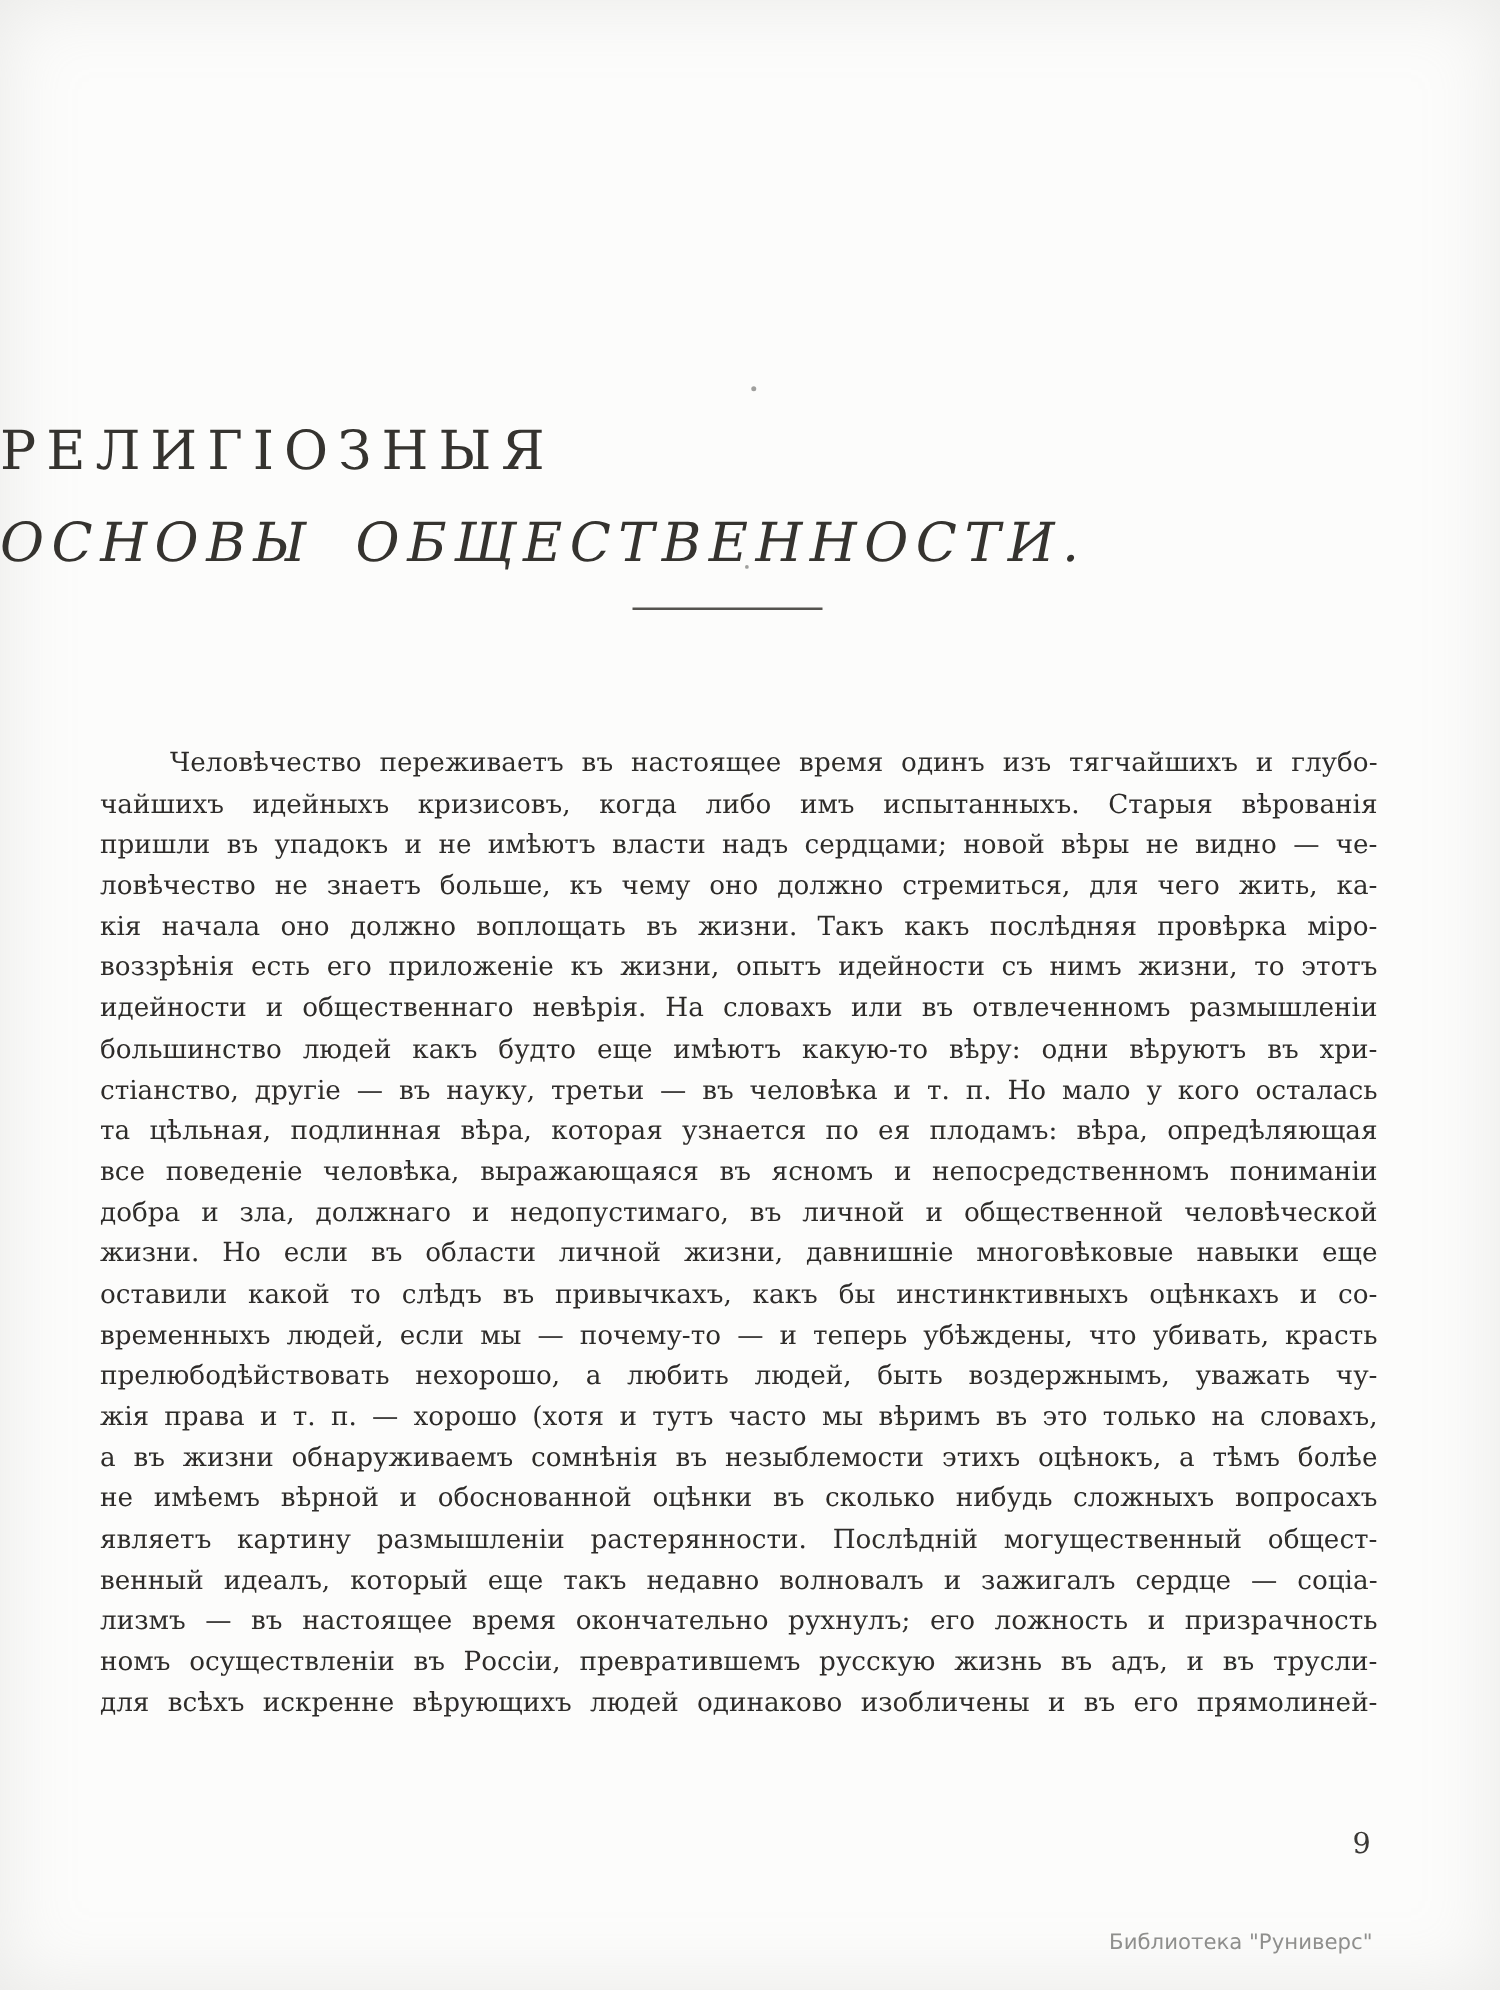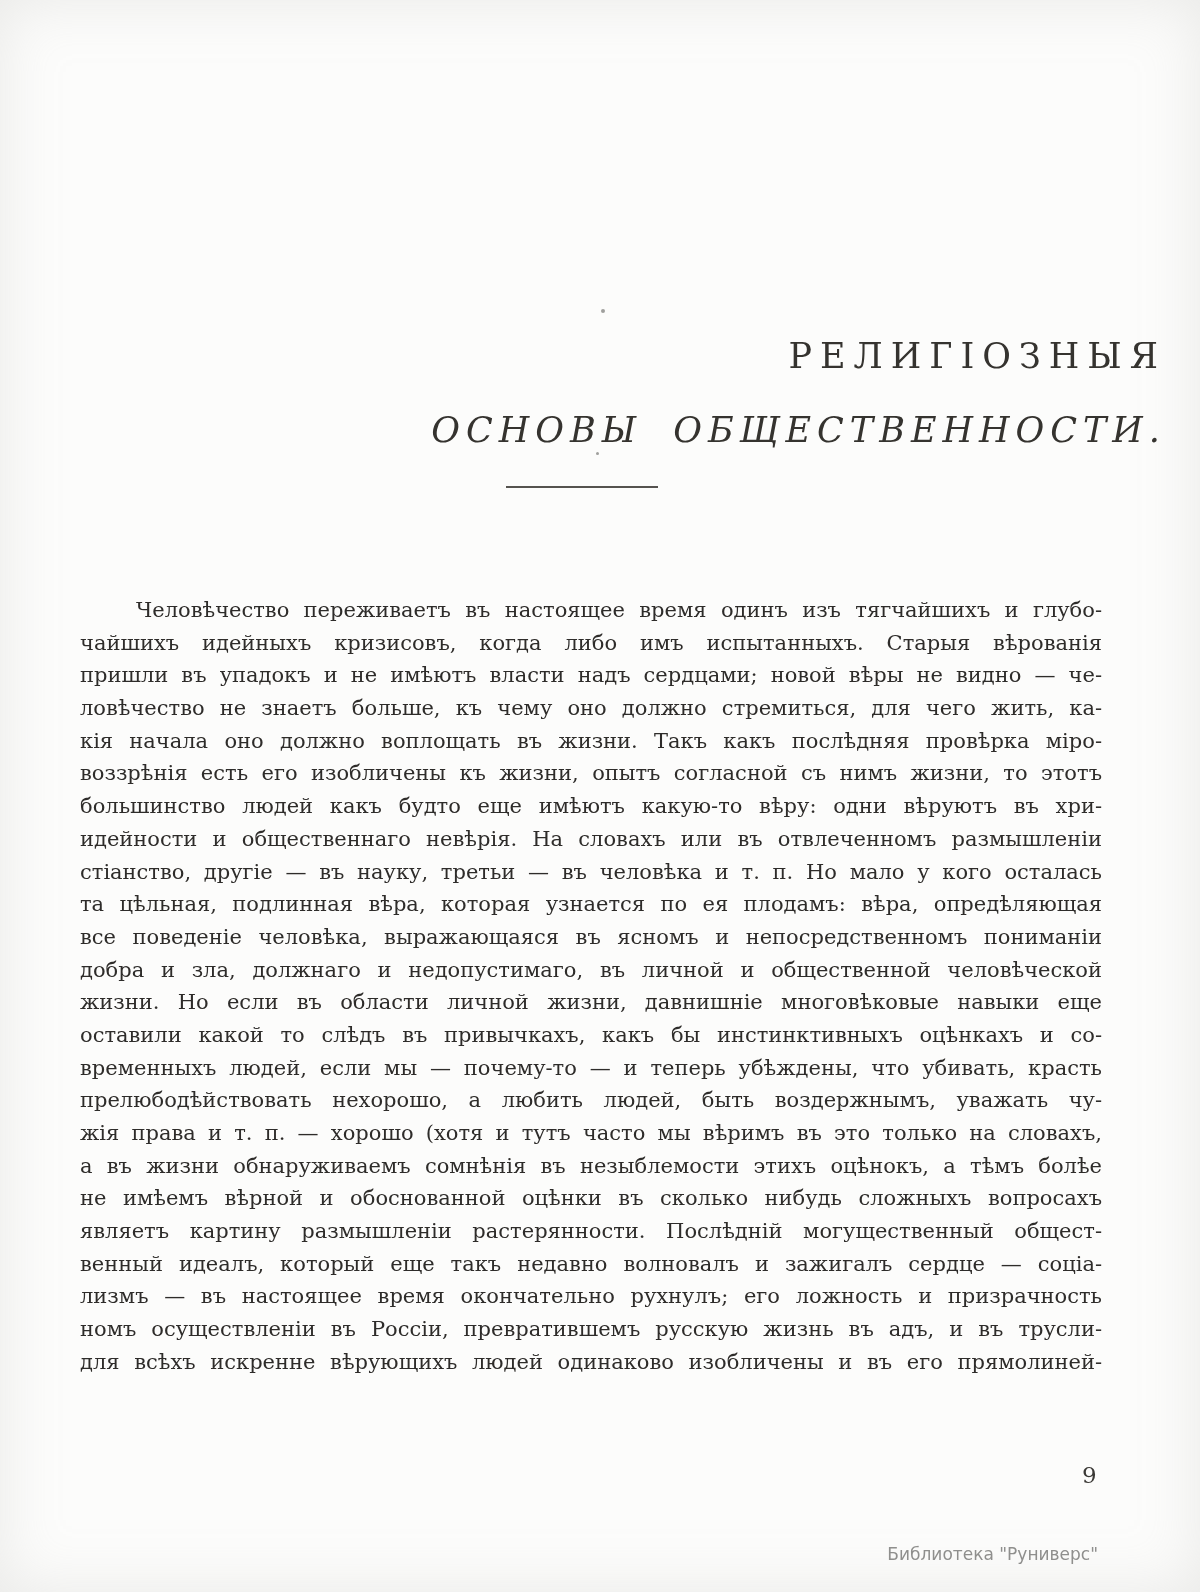--- a/index.html
+++ b/index.html
@@ -25,22 +25,22 @@
     border-radius: 50%;
     background: #6d6d6a;
     opacity: 0.65;
   }
   .scan-dot-1 { top: 309px; left: 601px; }
   .scan-dot-2 { top: 452px; left: 596px; width: 3px; height: 3px; }
   .title-line {
     position: absolute;
     left: 0;
     width: 1166px;
-    text-align: right;
-    font-size: 35px;
+    text-align: left;
+    font-size: 43px;
     font-weight: 500;
     color: #35332f;
   }
   .title-line-1 {
     top: 336px;
     letter-spacing: 8px;
   }
   .title-line-2 {
     top: 410px;
     letter-spacing: 6px;
@@ -103,23 +103,23 @@
   <div class="title-line title-line-2">ОСНОВЫ ОБЩЕСТВЕННОСТИ.</div>
 
   <div class="title-divider"></div>
 
   <div class="body-text">
       <div class="line">Человѣчество переживаетъ въ настоящее время одинъ изъ тягчайшихъ и глубо-</div>
       <div class="line">чайшихъ идейныхъ кризисовъ, когда либо имъ испытанныхъ. Старыя вѣрованія</div>
       <div class="line">пришли въ упадокъ и не имѣютъ власти надъ сердцами; новой вѣры не видно — че-</div>
       <div class="line">ловѣчество не знаетъ больше, къ чему оно должно стремиться, для чего жить, ка-</div>
       <div class="line">кія начала оно должно воплощать въ жизни. Такъ какъ послѣдняя провѣрка міро-</div>
-      <div class="line">воззрѣнія есть его изобличены къ жизни, опытъ согласной съ нимъ жизни, то этотъ</div>
+      <div class="line">воззрѣнія есть его приложеніе къ жизни, опытъ идейности съ нимъ жизни, то этотъ</div>
+      <div class="line">идейности и общественнаго невѣрія. На словахъ или въ отвлеченномъ размышленіи</div>
       <div class="line">большинство людей какъ будто еще имѣютъ какую-то вѣру: одни вѣруютъ въ хри-</div>
-      <div class="line">идейности и общественнаго невѣрія. На словахъ или въ отвлеченномъ размышленіи</div>
       <div class="line">стіанство, другіе — въ науку, третьи — въ человѣка и т. п. Но мало у кого осталась</div>
       <div class="line">та цѣльная, подлинная вѣра, которая узнается по ея плодамъ: вѣра, опредѣляющая</div>
       <div class="line">все поведеніе человѣка, выражающаяся въ ясномъ и непосредственномъ пониманіи</div>
       <div class="line">добра и зла, должнаго и недопустимаго, въ личной и общественной человѣческой</div>
       <div class="line">жизни. Но если въ области личной жизни, давнишніе многовѣковые навыки еще</div>
       <div class="line">оставили какой то слѣдъ въ привычкахъ, какъ бы инстинктивныхъ оцѣнкахъ и со-</div>
       <div class="line">временныхъ людей, если мы — почему-то — и теперь убѣждены, что убивать, красть</div>
       <div class="line">прелюбодѣйствовать нехорошо, а любить людей, быть воздержнымъ, уважать чу-</div>
       <div class="line">жія права и т. п. — хорошо (хотя и тутъ часто мы вѣримъ въ это только на словахъ,</div>
       <div class="line">а въ жизни обнаруживаемъ сомнѣнія въ незыблемости этихъ оцѣнокъ, а тѣмъ болѣе</div>

